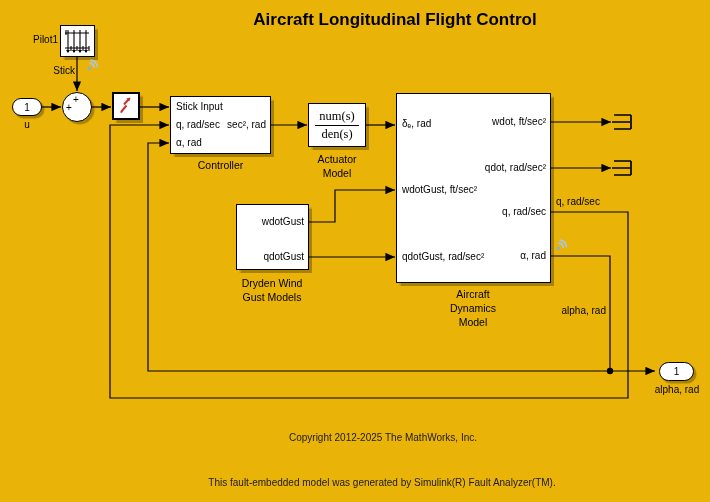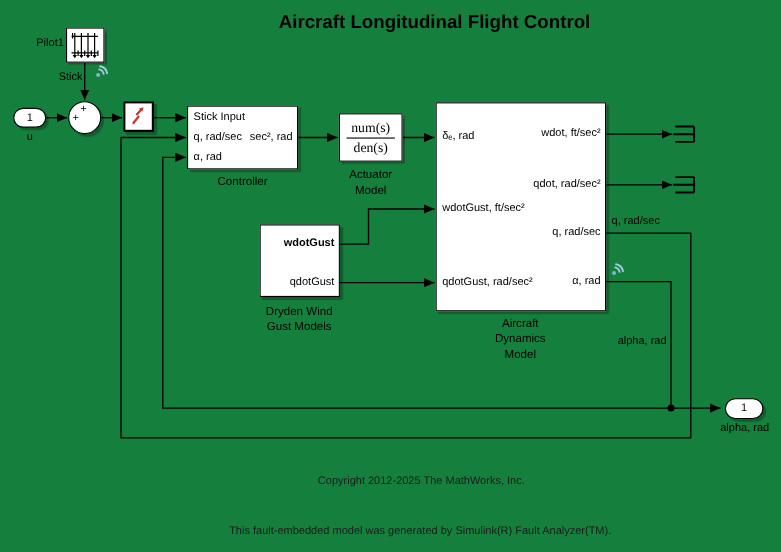--- a/index.html
+++ b/index.html
@@ -1,16 +1,16 @@
 <!DOCTYPE html>
 <html><head>
 <meta charset="utf-8">
 <style>
   html,body{margin:0;padding:0;background:#fff;}
-  #canvas{position:relative;width:710px;height:502px;background:#15803d;overflow:hidden;
+  #canvas{position:relative;width:710px;height:502px;background:#eab308;overflow:hidden;
           font-family:"Liberation Sans","DejaVu Sans",sans-serif;color:#000;}
   .abs{position:absolute;}
   .title{left:200px;top:10px;width:390px;text-align:center;font-size:17px;font-weight:bold;}
   .block{position:absolute;background:#fff;border:1px solid #000;box-sizing:border-box;
          box-shadow:2.5px 2.5px 1px rgba(0,0,0,0.28);}
   .oval{position:absolute;background:#fff;border:1px solid #000;box-sizing:border-box;
         border-radius:10px;box-shadow:2.5px 2.5px 1px rgba(0,0,0,0.28);
         display:flex;align-items:center;justify-content:center;font-size:10px;}
   .portlabel{position:absolute;font-size:10px;line-height:12px;white-space:nowrap;}
   .blockname{position:absolute;font-size:10.5px;line-height:14px;text-align:center;white-space:nowrap;}
@@ -119,21 +119,21 @@
 
   <div class="block" id="actuator">
     <span>num(s)</span>
     <span class="bar"></span>
     <span>den(s)</span>
   </div>
   <div class="blockname" style="left:287px;top:152px;width:100px;">Actuator</div>
   <div class="blockname" style="left:287px;top:166px;width:100px;">Model</div>
 
   <div class="block" style="left:236px;top:204px;width:73px;height:66px;"></div>
-  <div class="portlabel" style="left:236px;top:216px;width:68px;text-align:right;font-weight:bold;">wdotGust</div>
+  <div class="portlabel" style="left:236px;top:216px;width:68px;text-align:right;">wdotGust</div>
   <div class="portlabel" style="left:236px;top:251px;width:68px;text-align:right;">qdotGust</div>
   <div class="blockname" style="left:222px;top:276px;width:100px;">Dryden Wind</div>
   <div class="blockname" style="left:222px;top:290px;width:100px;">Gust Models</div>
 
   <div class="block" style="left:396px;top:93px;width:155px;height:190px;"></div>
   <div class="portlabel" style="left:402px;top:118px;">δₑ, rad</div>
   <div class="portlabel" style="left:402px;top:184px;">wdotGust, ft/sec²</div>
   <div class="portlabel" style="left:402px;top:251px;">qdotGust, rad/sec²</div>
   <div class="portlabel" style="left:396px;top:162px;width:150px;text-align:right;">qdot, rad/sec²</div>
   <div class="portlabel" style="left:396px;top:116px;width:150px;text-align:right;">wdot, ft/sec²</div>

